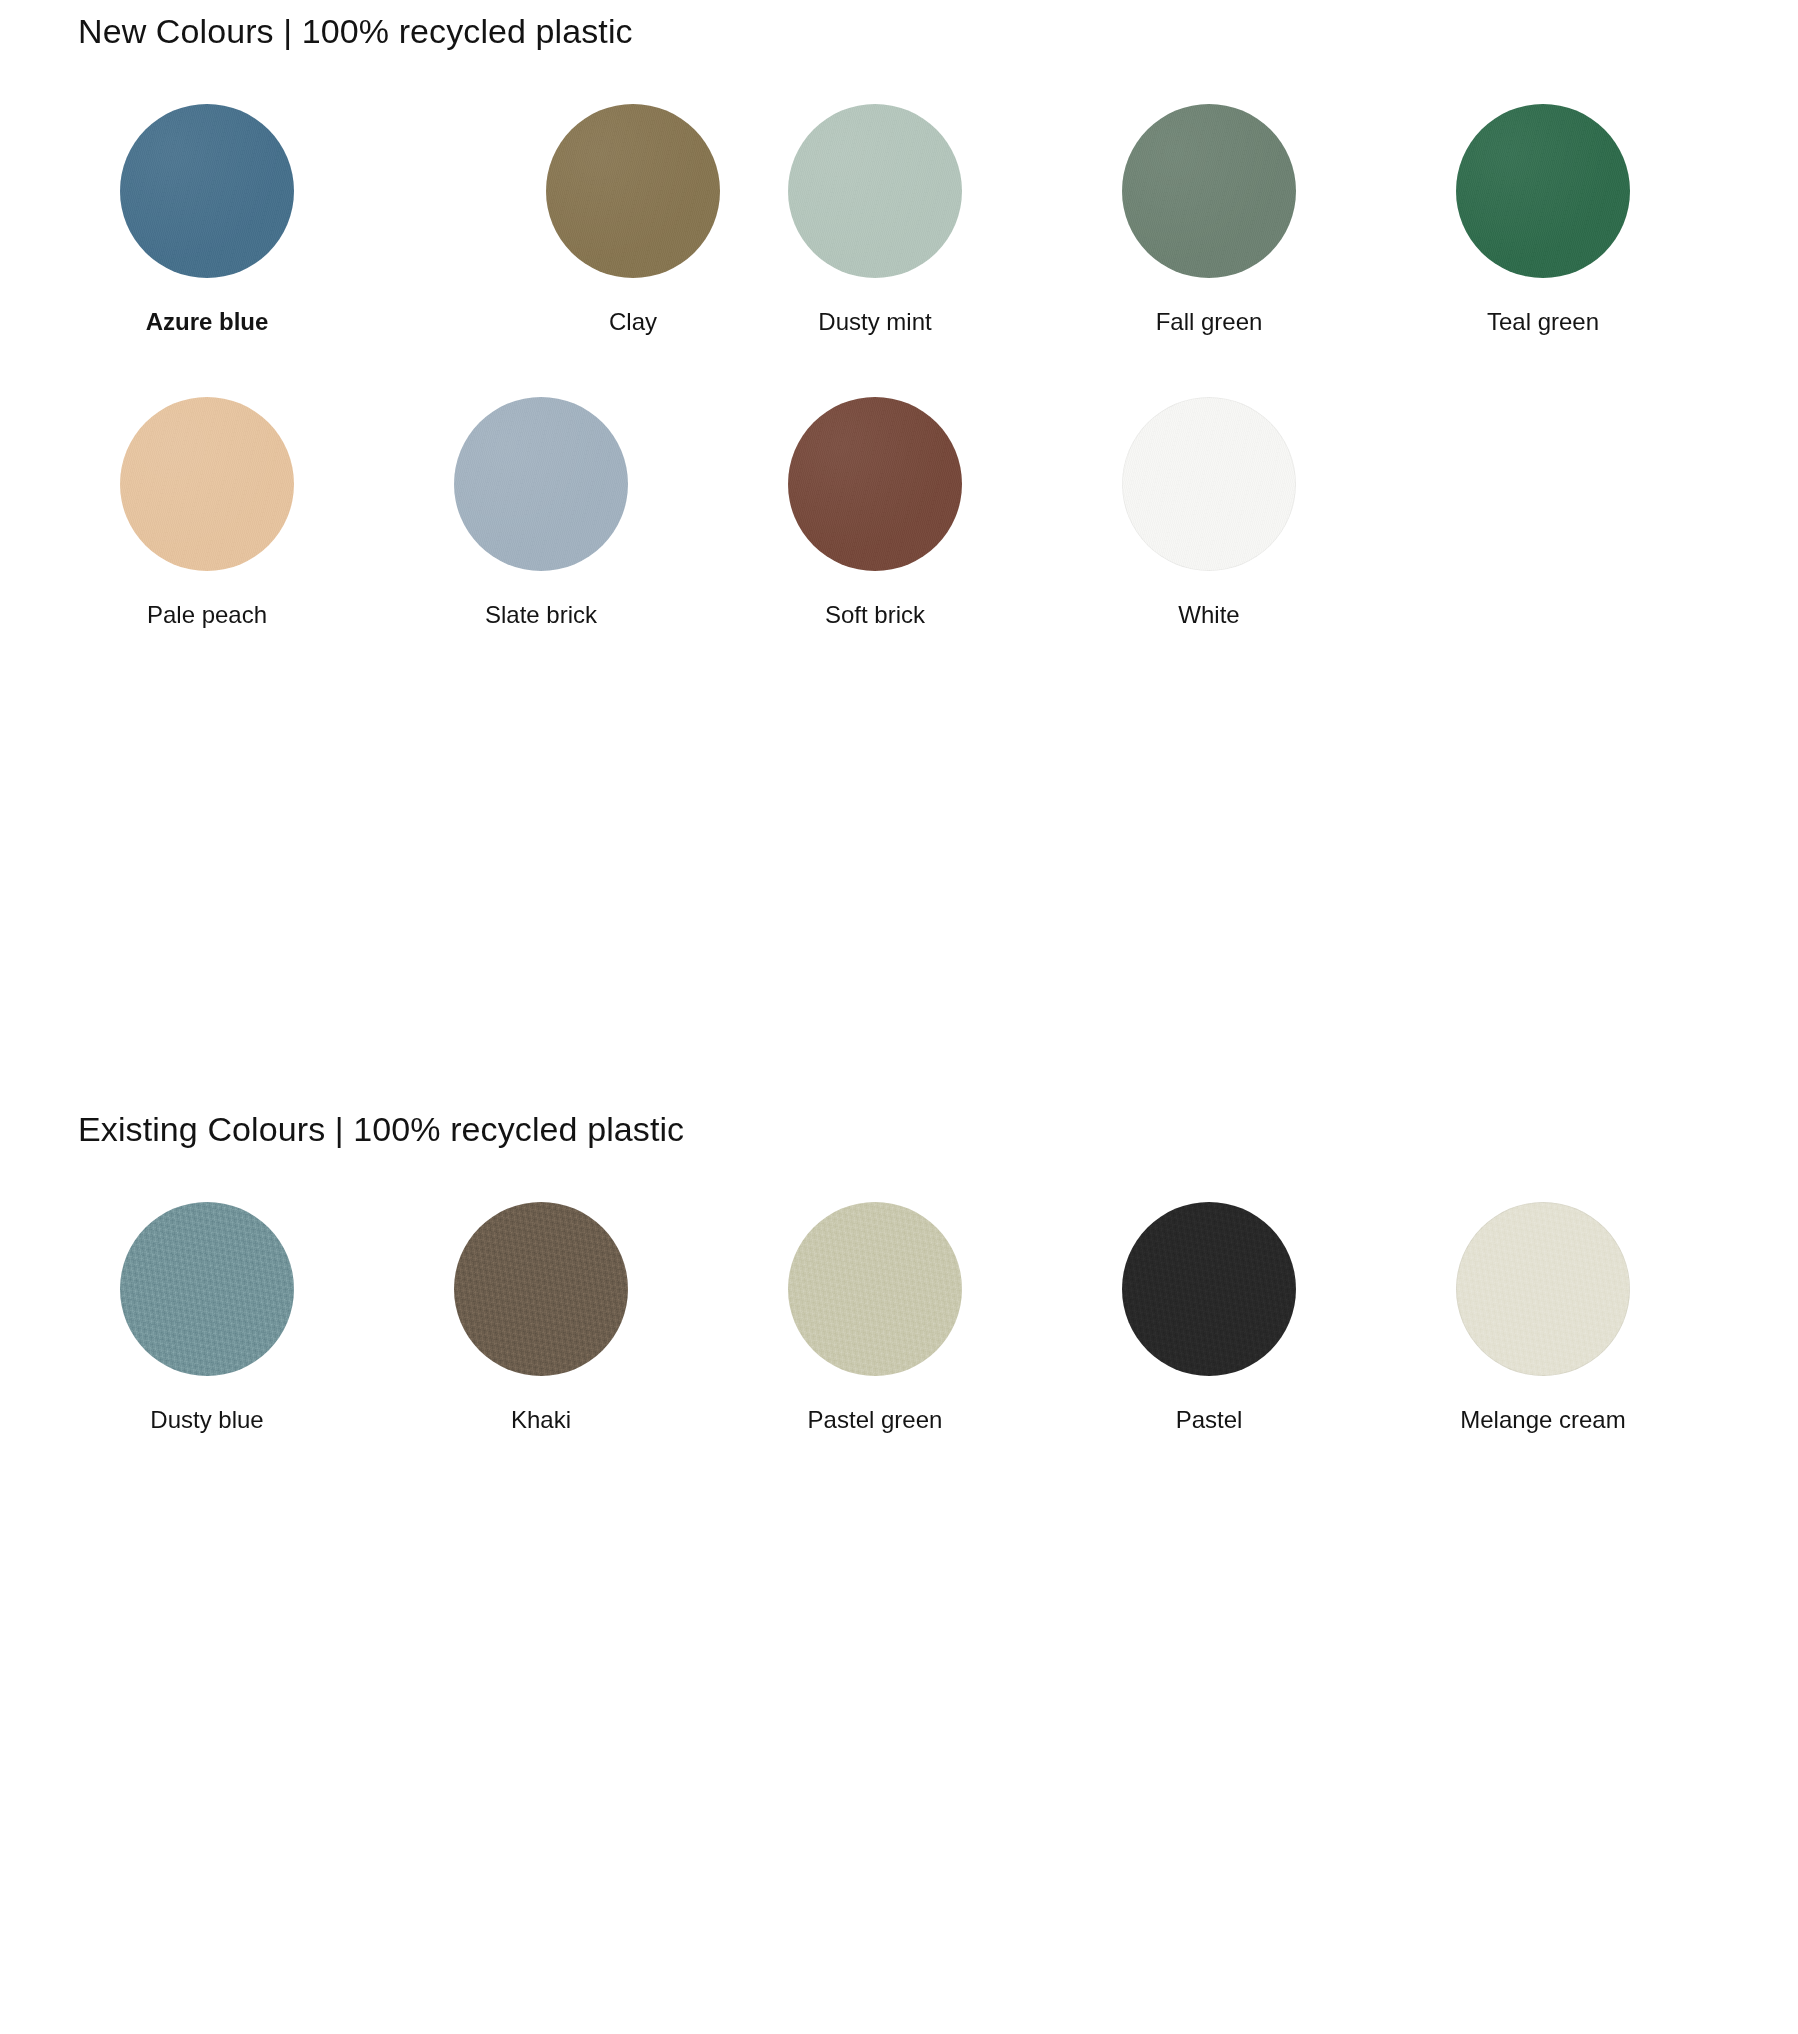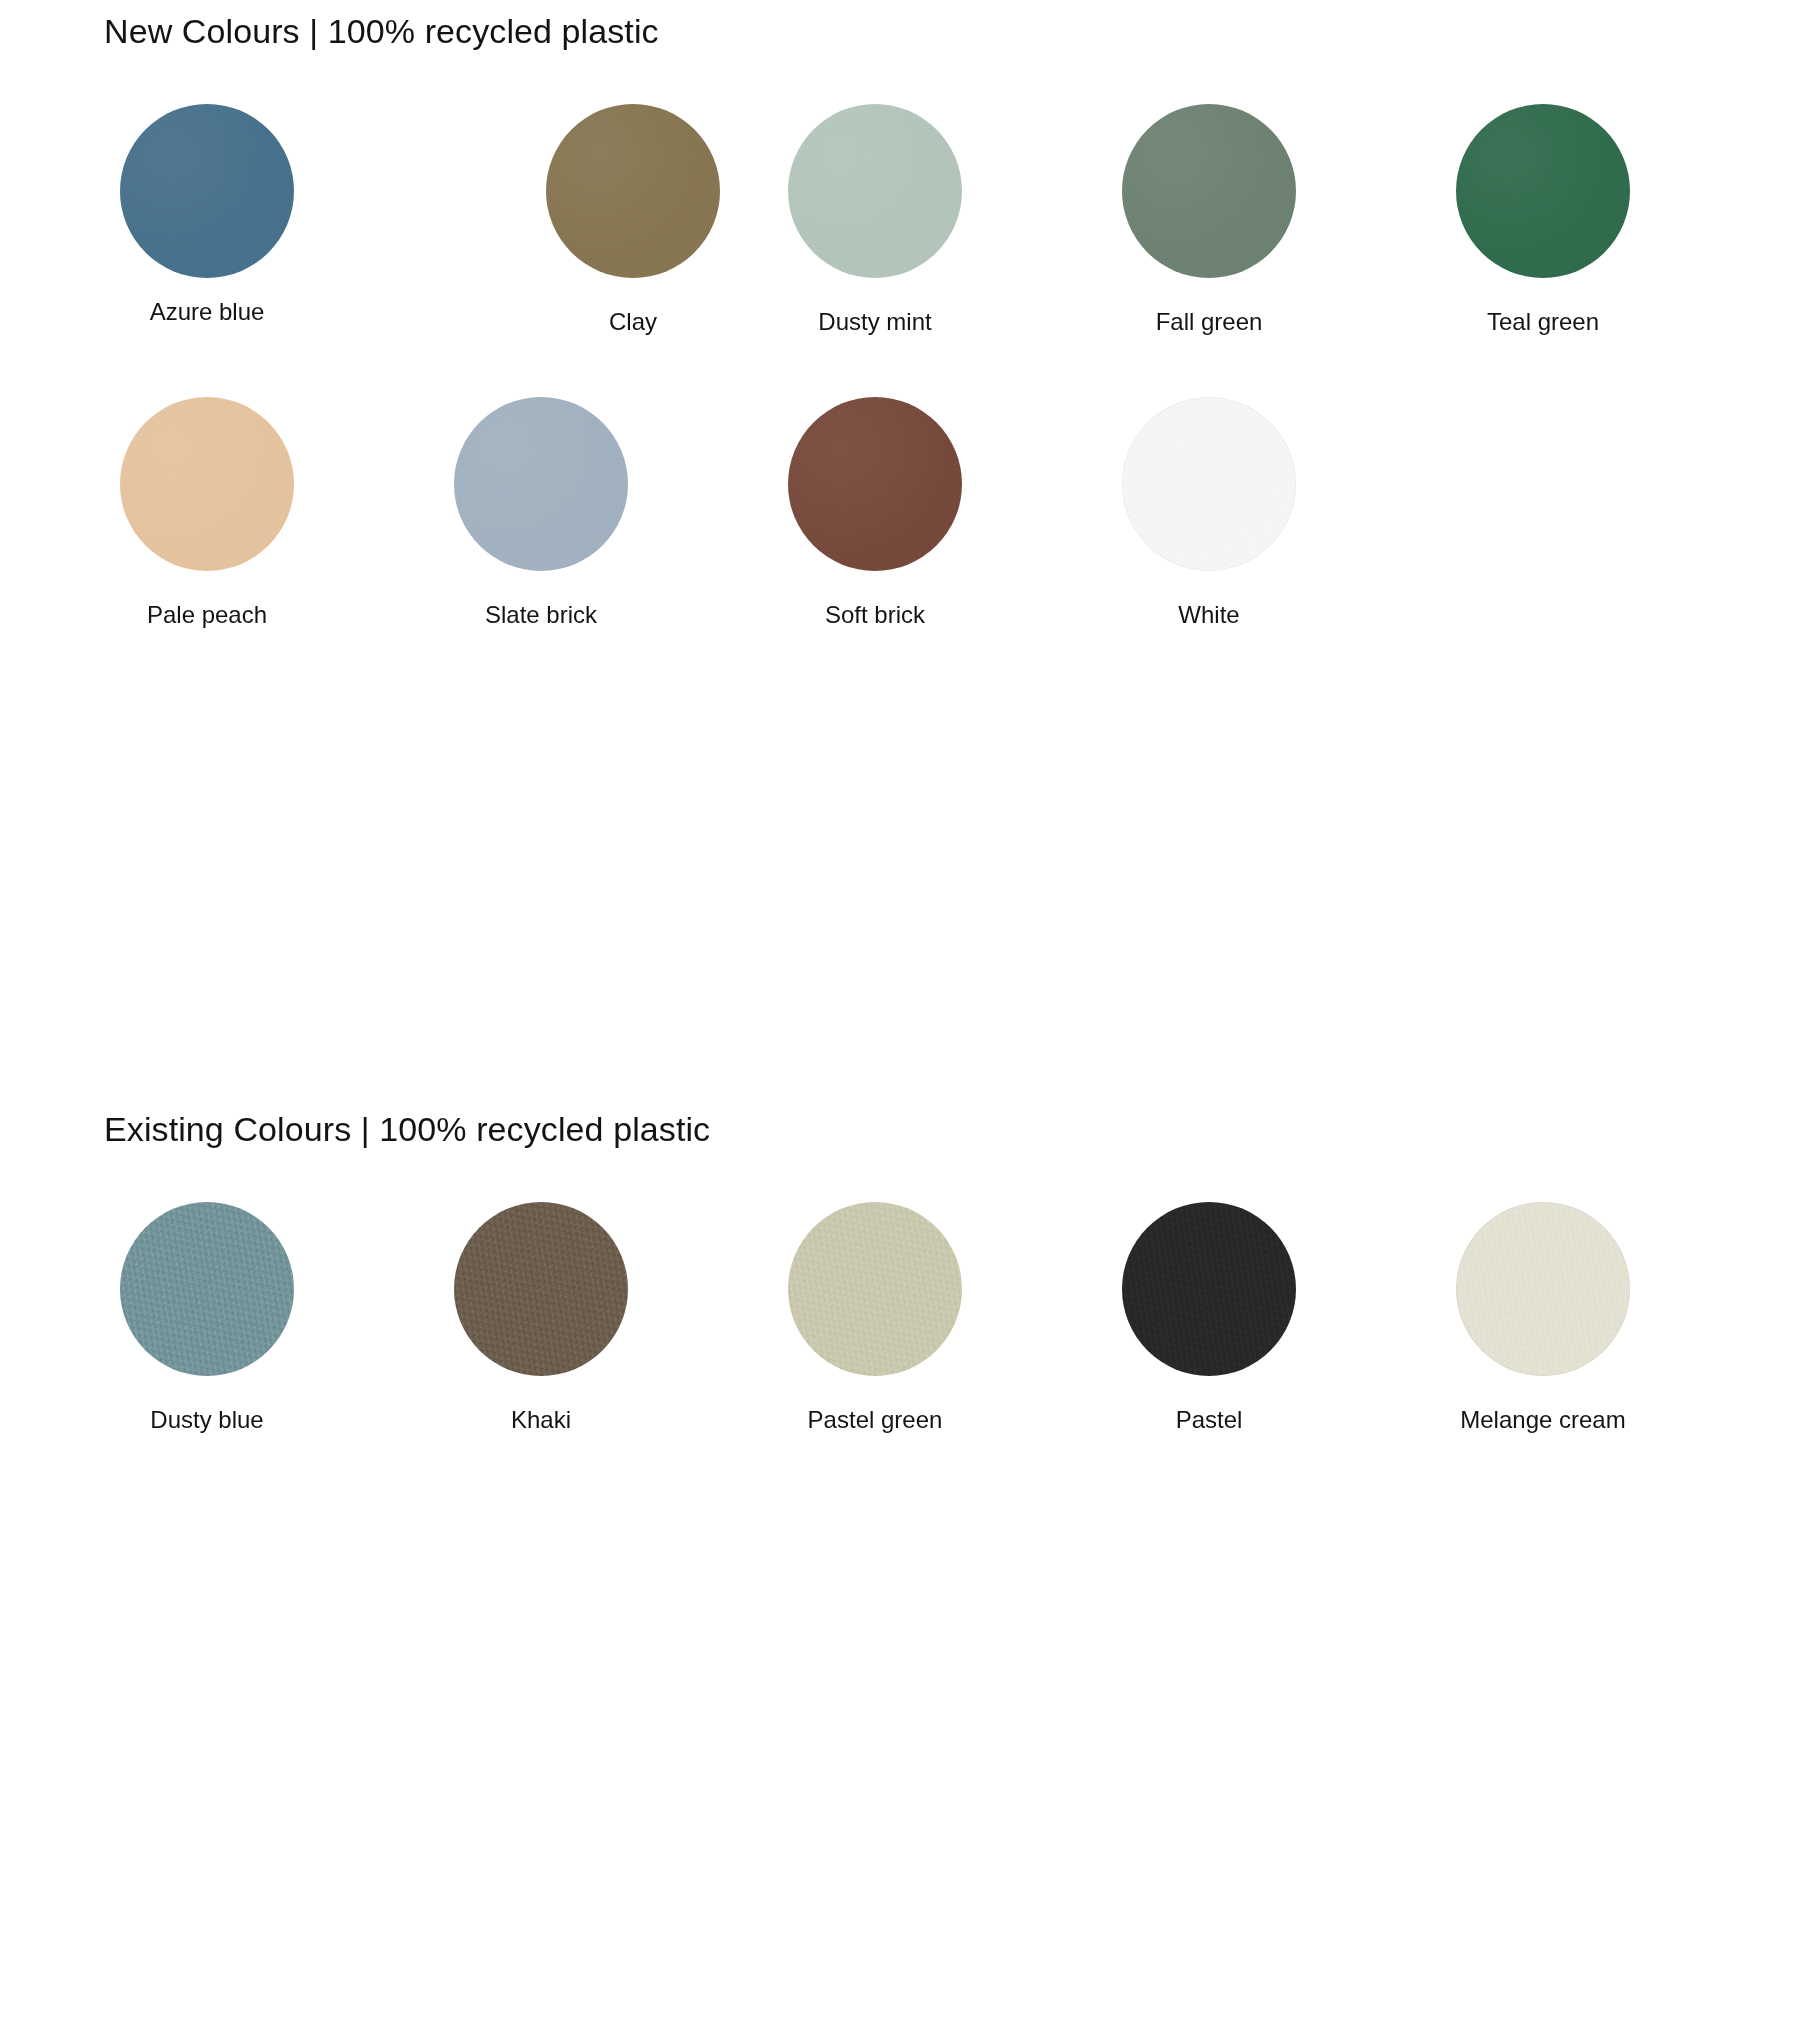--- a/index.html
+++ b/index.html
@@ -29,21 +29,21 @@
     left: 0;
     width: 1799px;
   }
 
   .section-title {
     font-size: 34px;
     font-weight: 400;
     letter-spacing: 0.1px;
     color: #131313;
     margin: 0;
-    padding-left: 104px;
+    padding-left: 78px;
     line-height: 1.2;
     white-space: nowrap;
   }
 
   .swatch-grid {
     display: grid;
     grid-template-columns: repeat(5, 334px);
     padding-left: 86px;
     box-sizing: border-box;
   }
@@ -116,21 +116,21 @@
 
 <div class="page">
 
   <div class="section" id="section-new" style="top:11.2px;">
     <h2 class="section-title">New Colours | 100% recycled plastic</h2>
     <div class="swatch-grid" id="grid-new" style="margin-top:52px;">
         <div class="swatch-cell" style="margin-bottom: 60px;">
           <div class="swatch-dot-wrap">
             <div class="swatch-dot texture-smooth" title="Azure blue" style="background: rgb(70, 112, 140);"></div>
           </div>
-          <div class="swatch-label" style="margin-top: 20px;">Azure blue</div>
+          <div class="swatch-label" style="margin-top: 30px; font-weight: bold;">Azure blue</div>
         </div>
         <div class="swatch-cell" style="margin-bottom: 60px; align-items: flex-end;">
           <div class="swatch-dot-wrap">
             <div class="swatch-dot texture-smooth" title="Clay" style="background: rgb(135, 117, 80);"></div>
           </div>
           <div class="swatch-label" style="margin-top: 30px;">Clay</div>
         </div>
         <div class="swatch-cell" style="margin-bottom: 60px;">
           <div class="swatch-dot-wrap">
             <div class="swatch-dot texture-smooth" title="Dusty mint" style="background: rgb(180, 198, 188);"></div>

